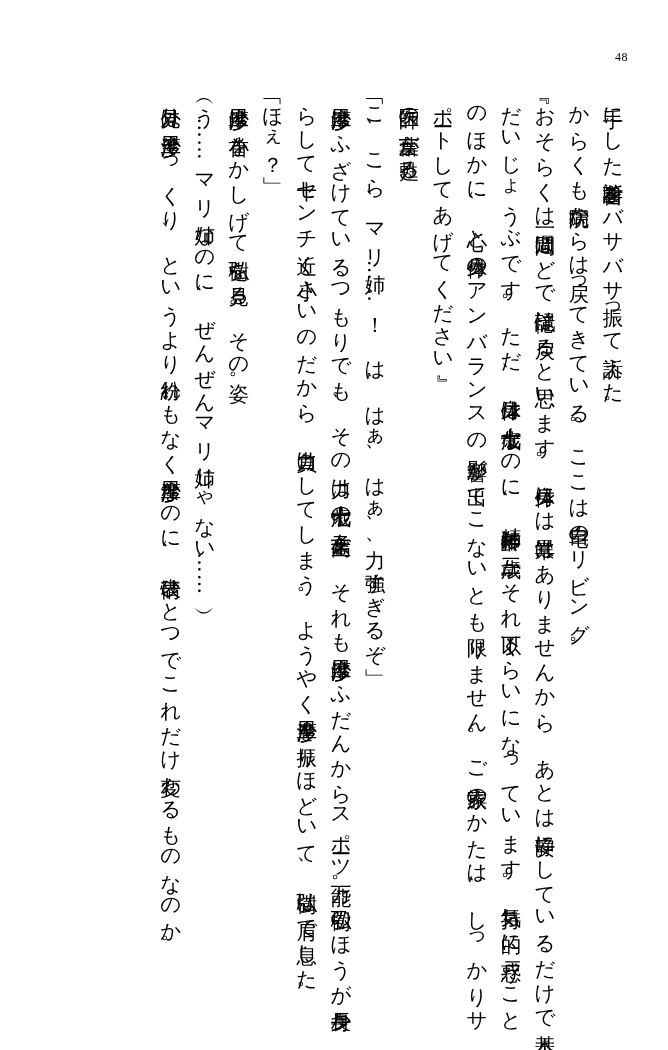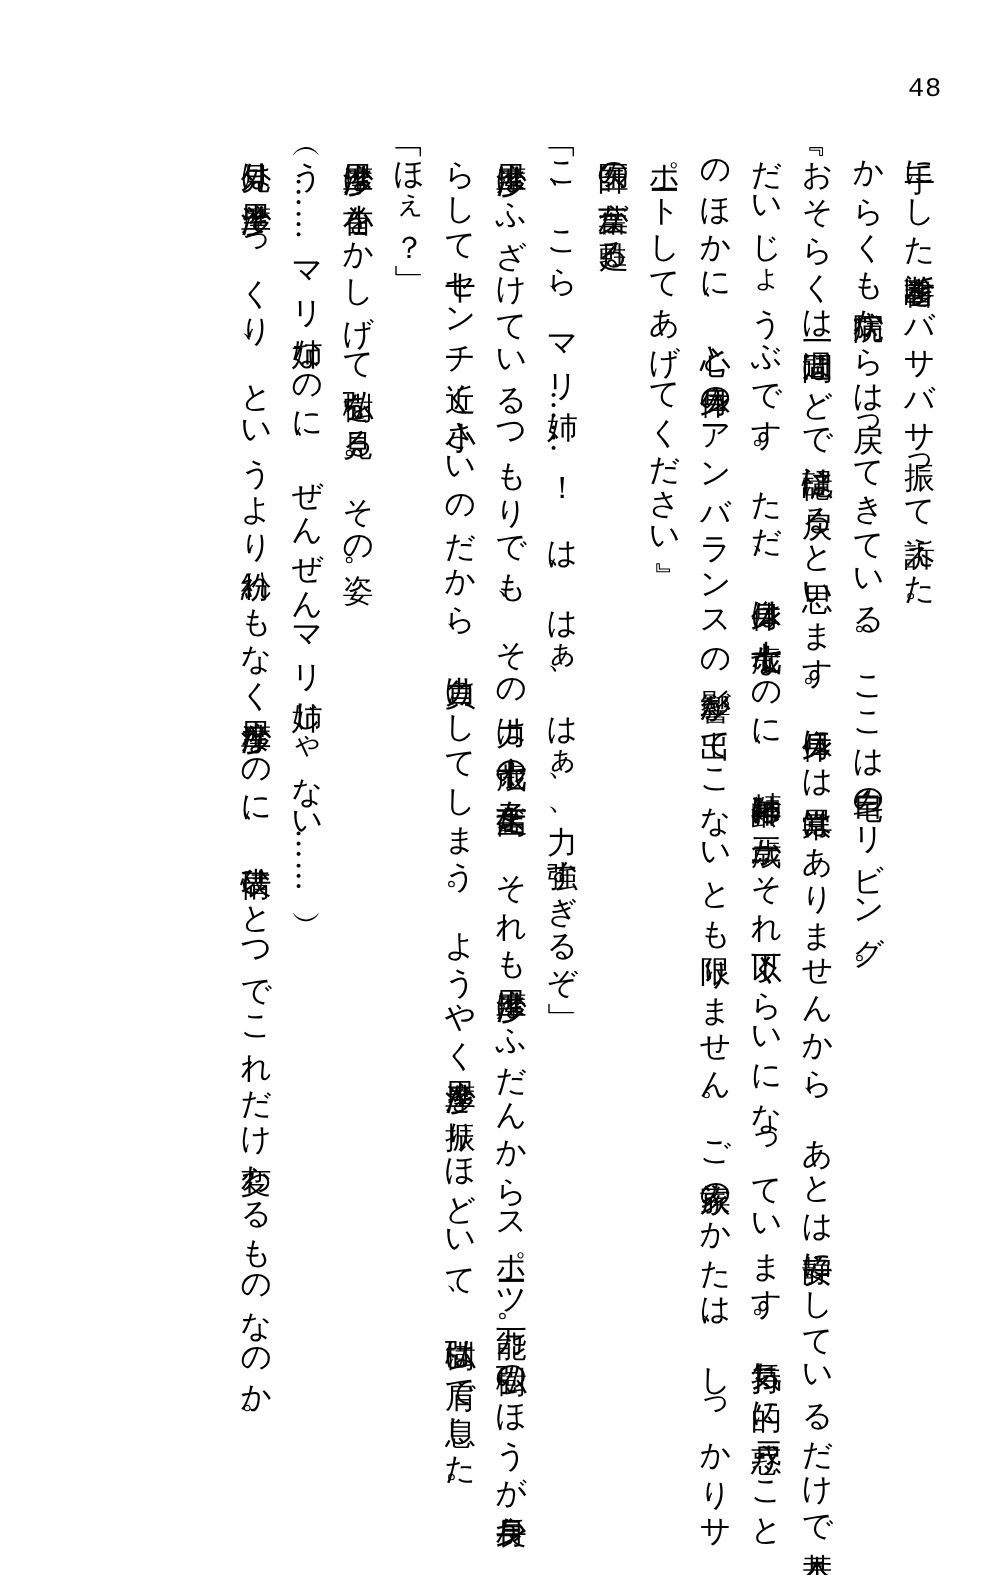--- a/index.html
+++ b/index.html
@@ -18,22 +18,22 @@
     position: relative;
     width: 668px;
     height: 1050px;
     box-sizing: border-box;
     background: #ffffff;
   }
   .page-number {
     position: absolute;
     top: 50px;
     right: 40px;
-    font-size: 18px;
-    font-family: Liberation Mono, monospace;
+    font-size: 12px;
+    font-family: Liberation Serif, serif;
     letter-spacing: 0.5px;
   }
   .body-text {
     position: absolute;
     top: 92px;
     right: 38px;
     left: 38px;
     bottom: 28px;
     writing-mode: vertical-rl;
     -webkit-writing-mode: vertical-rl;

